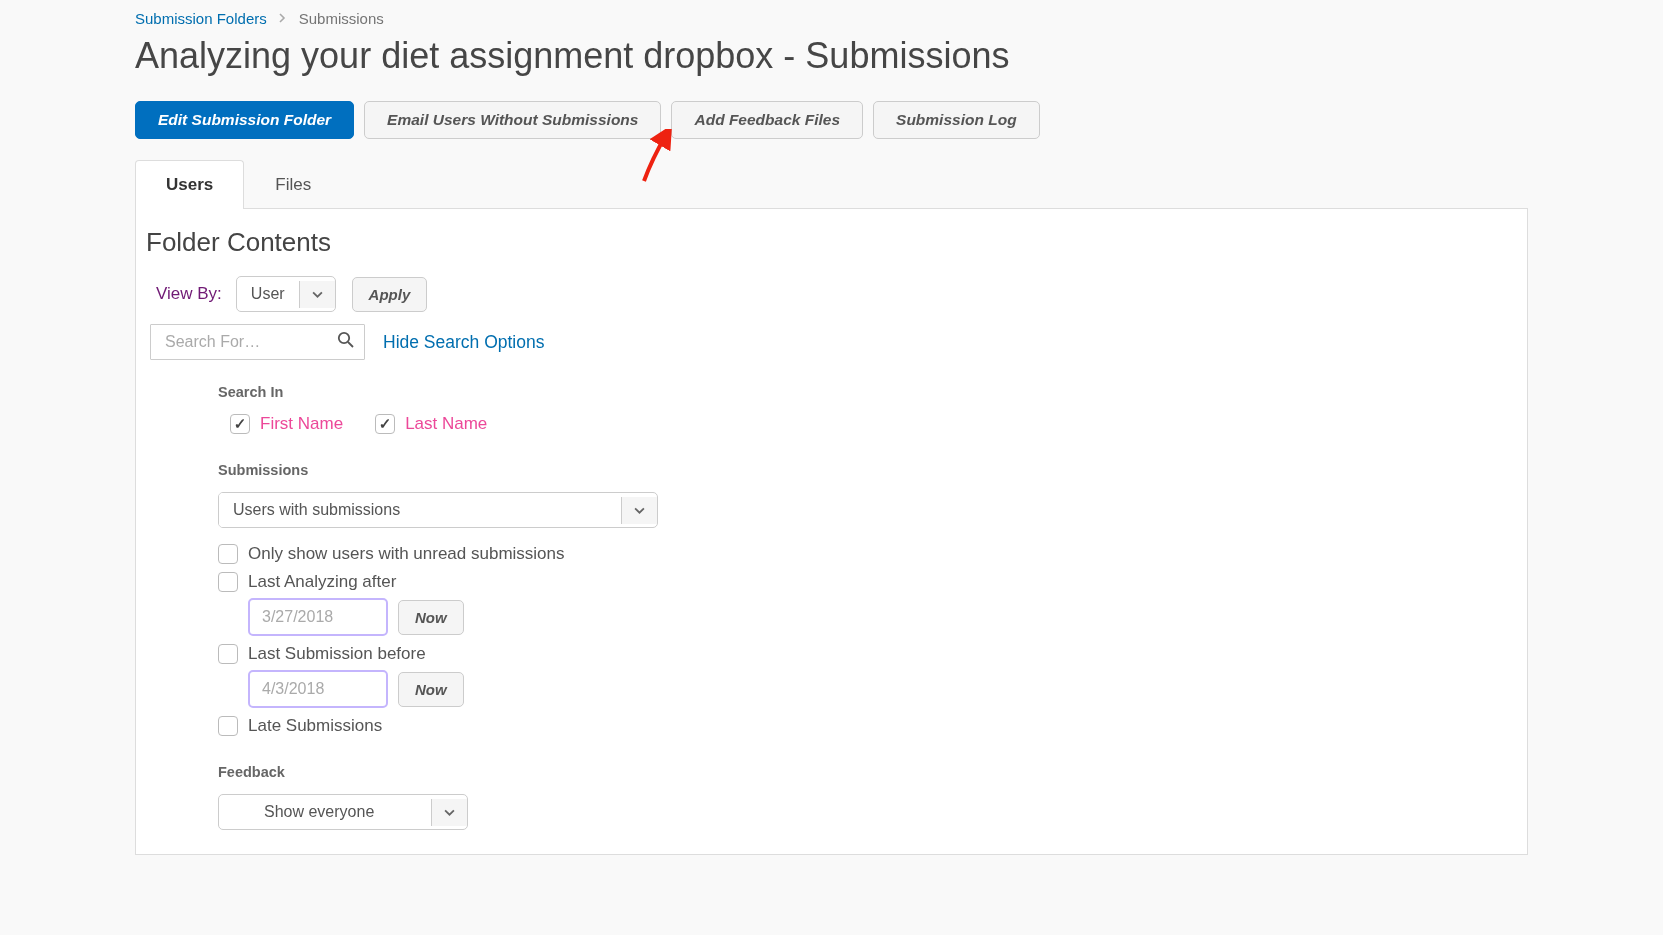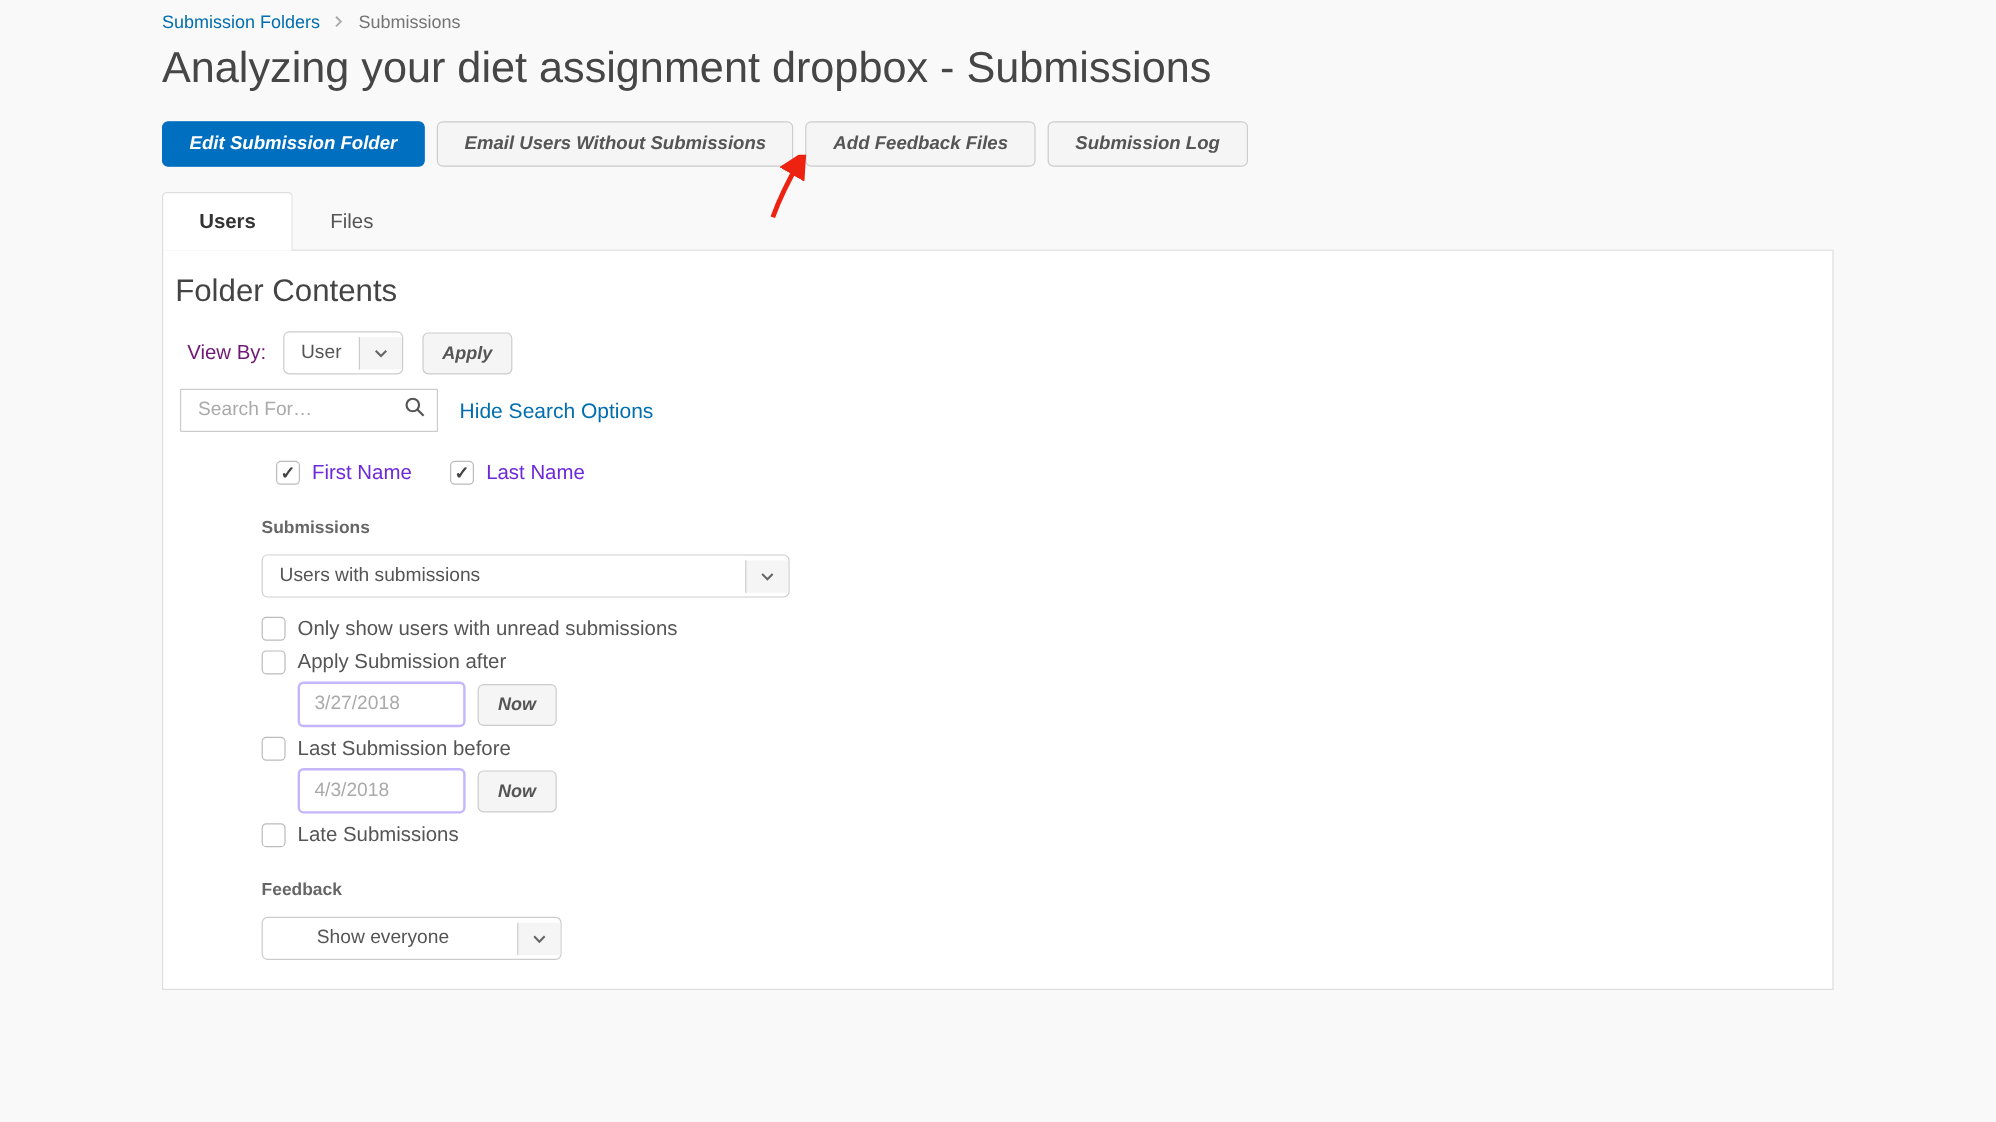--- a/index.html
+++ b/index.html
@@ -137,21 +137,21 @@
     position: absolute;
     right: 10px;
     top: 50%;
     transform: translateY(-50%);
     color: #666;
   }
   .link { color: #006EAF; text-decoration: none; font-size: 17.5px; cursor: pointer; }
   .sub-block { padding-left: 42px; margin-bottom: 28px; }
   .sub-label { font-size: 14.5px; font-weight: 700; color: #666; margin-bottom: 14px; }
   .checkrow { display: flex; align-items: center; gap: 32px; margin-bottom: 8px; }
-  .check-item { display: flex; align-items: center; gap: 10px; font-size: 17px; color: #6d28d9; }
+  .check-item { display: flex; align-items: center; gap: 10px; font-size: 17px; color: #ec4899; }
   .checkbox {
     width: 20px; height: 20px;
     border: 1px solid #bbb;
     border-radius: 4px;
     display: flex; align-items: center; justify-content: center;
     background: #fff;
     cursor: pointer;
   }
   .checkbox.checked::after {
     content: "✓";
@@ -237,20 +237,21 @@
           <svg width="18" height="18" viewBox="0 0 18 18">
               <circle cx="7" cy="7" r="5.2" fill="none" stroke="#555" stroke-width="1.8"></circle>
               <line x1="11" y1="11" x2="16" y2="16" stroke="#555" stroke-width="1.8"></line>
             </svg>
         </span>
       </div>
       <a class="link">Hide Search Options</a>
     </div>
 
     <div class="sub-block" style="margin-left:30px;">
+      <div class="sub-label">Search In</div>
       <div class="checkrow" style="margin-left:12px;">
         <div class="check-item">
           <div class="checkbox checked"></div>
           <span>First Name</span>
         </div>
         <div class="check-item">
           <div class="checkbox checked"></div>
           <span>Last Name</span>
         </div>
       </div>
@@ -268,21 +269,21 @@
         </span>
       </div>
 
       <div class="stack-item" style="margin-top:16px;">
         <div class="checkbox"></div>
         <span>Only show users with unread submissions</span>
       </div>
 
       <div class="stack-item">
         <div class="checkbox"></div>
-        <span>Apply Submission after</span>
+        <span>Last Analyzing after</span>
       </div>
       <div class="inline-sub">
         <input class="date-input" placeholder="3/27/2018" style="">
         <button class="btn small">Now</button>
       </div>
 
       <div class="stack-item">
         <div class="checkbox"></div>
         <span>Last Submission before</span>
       </div>

